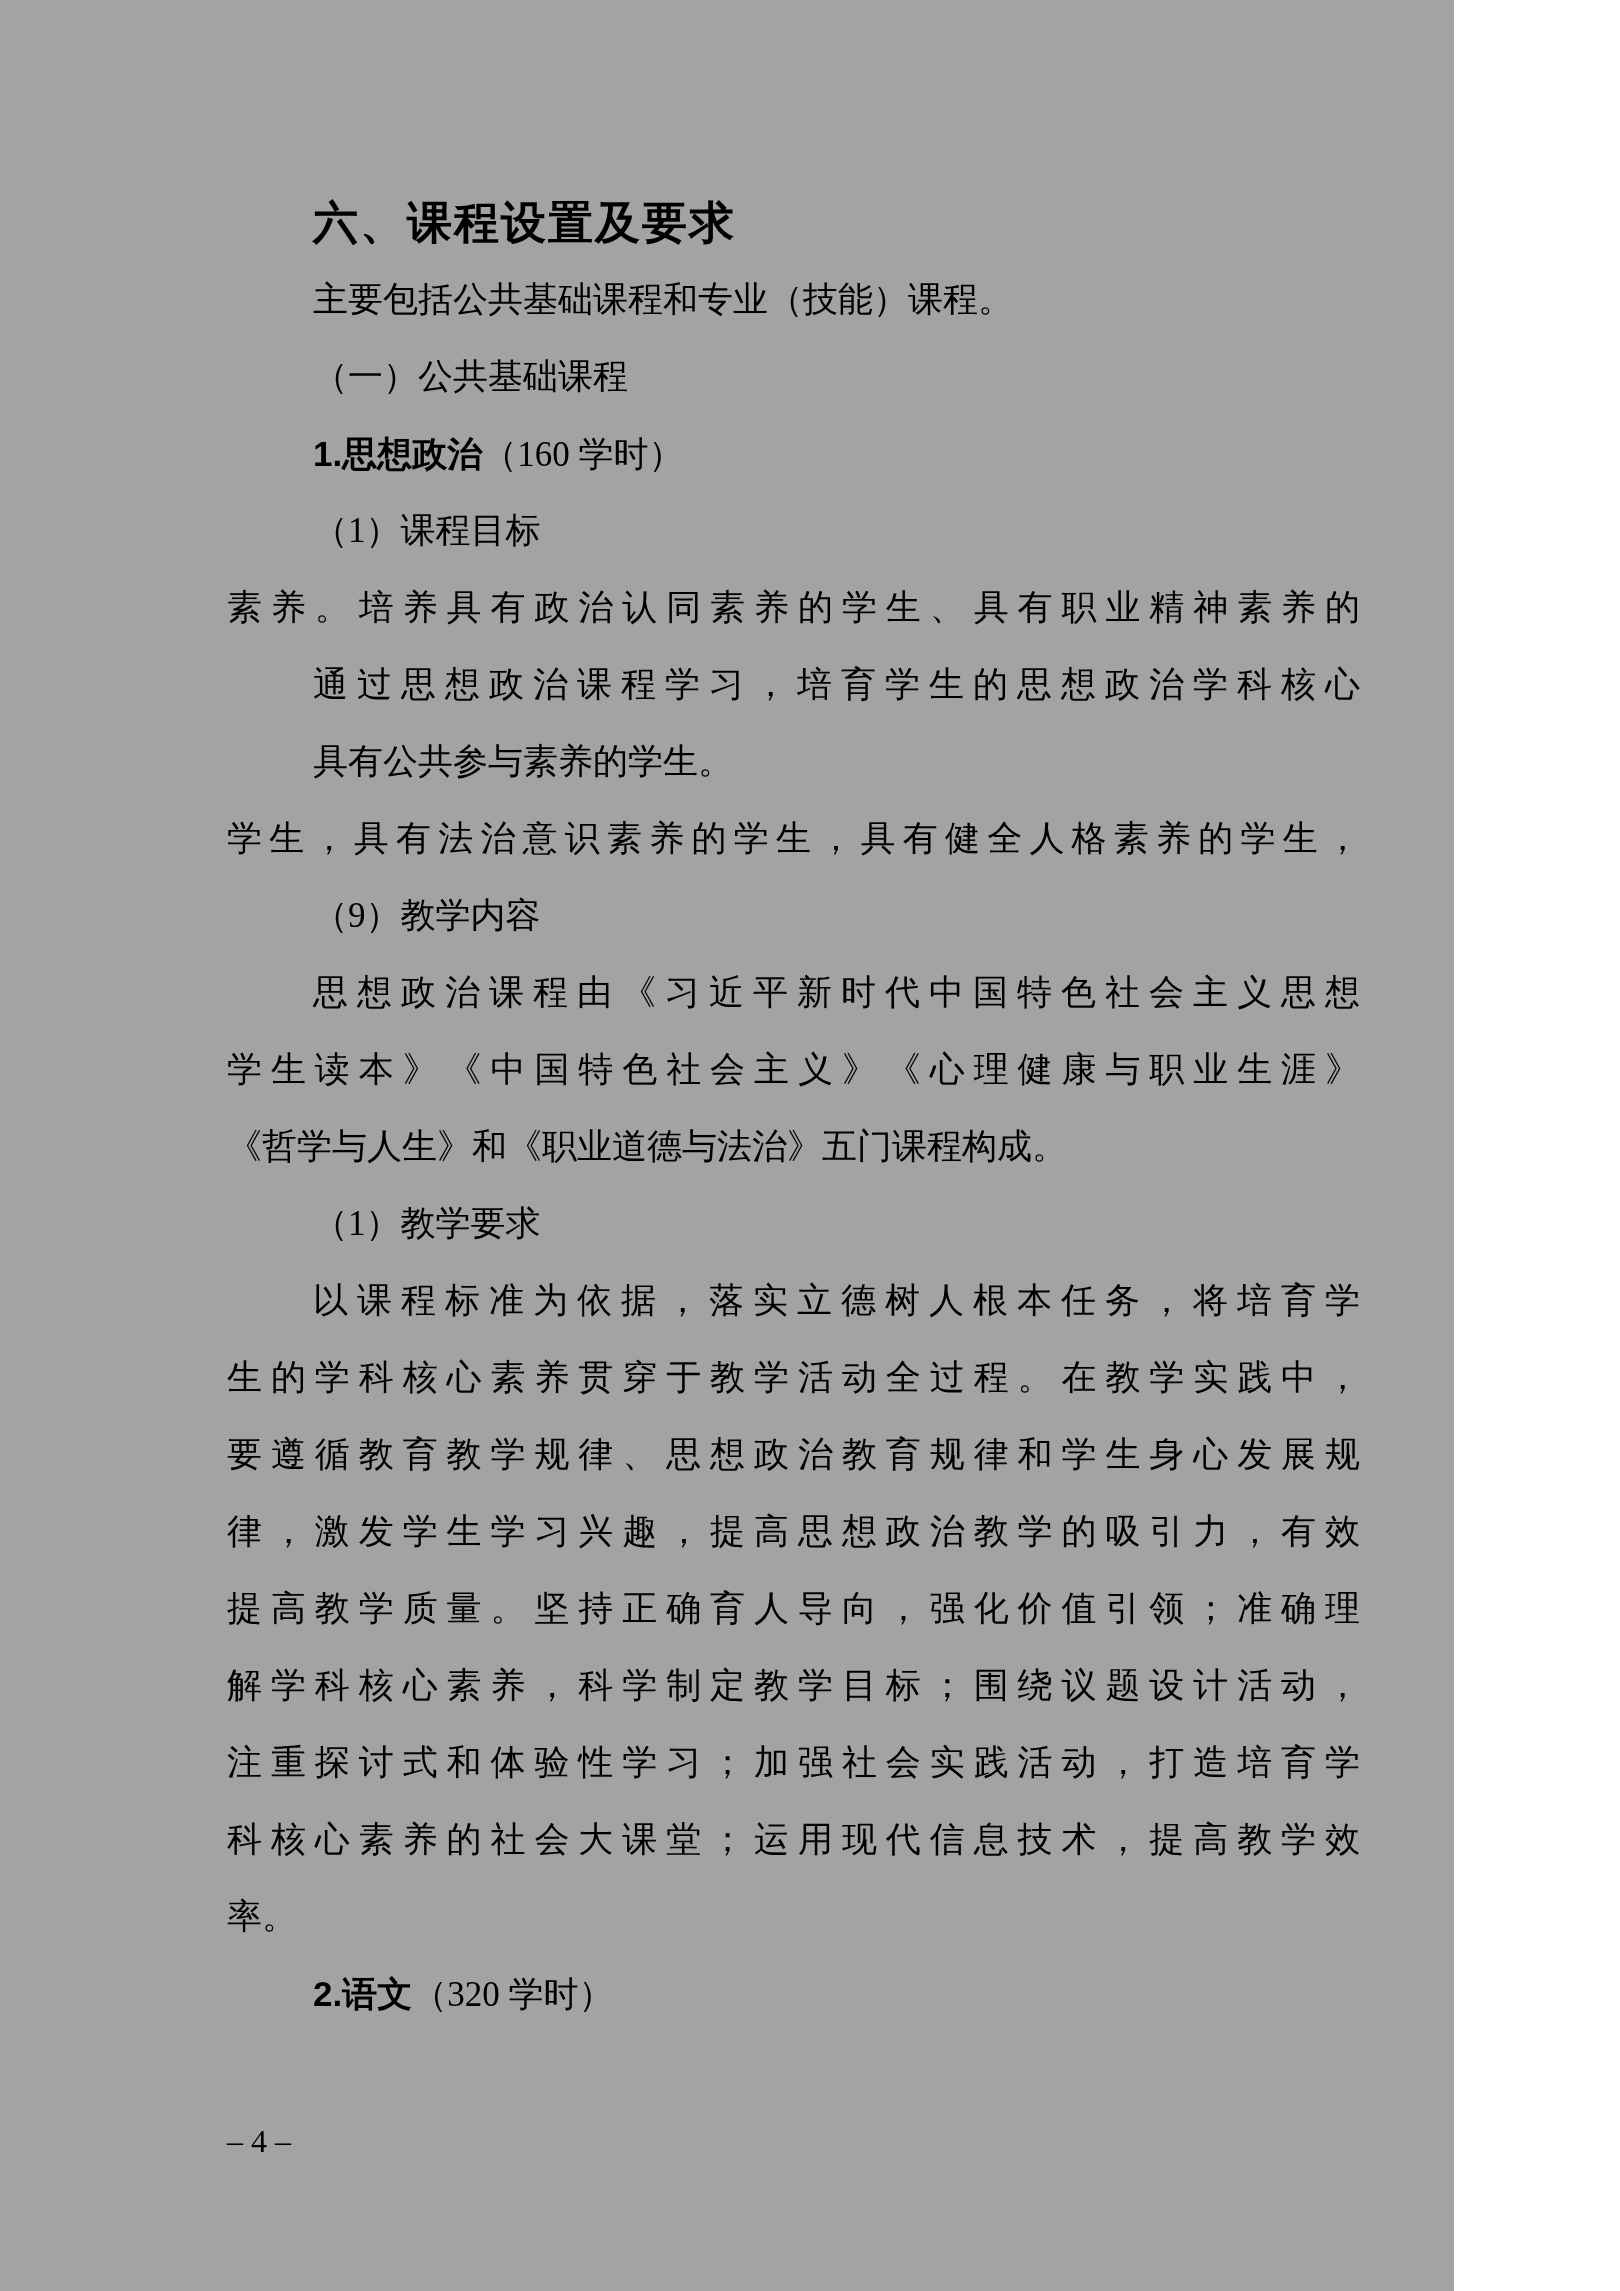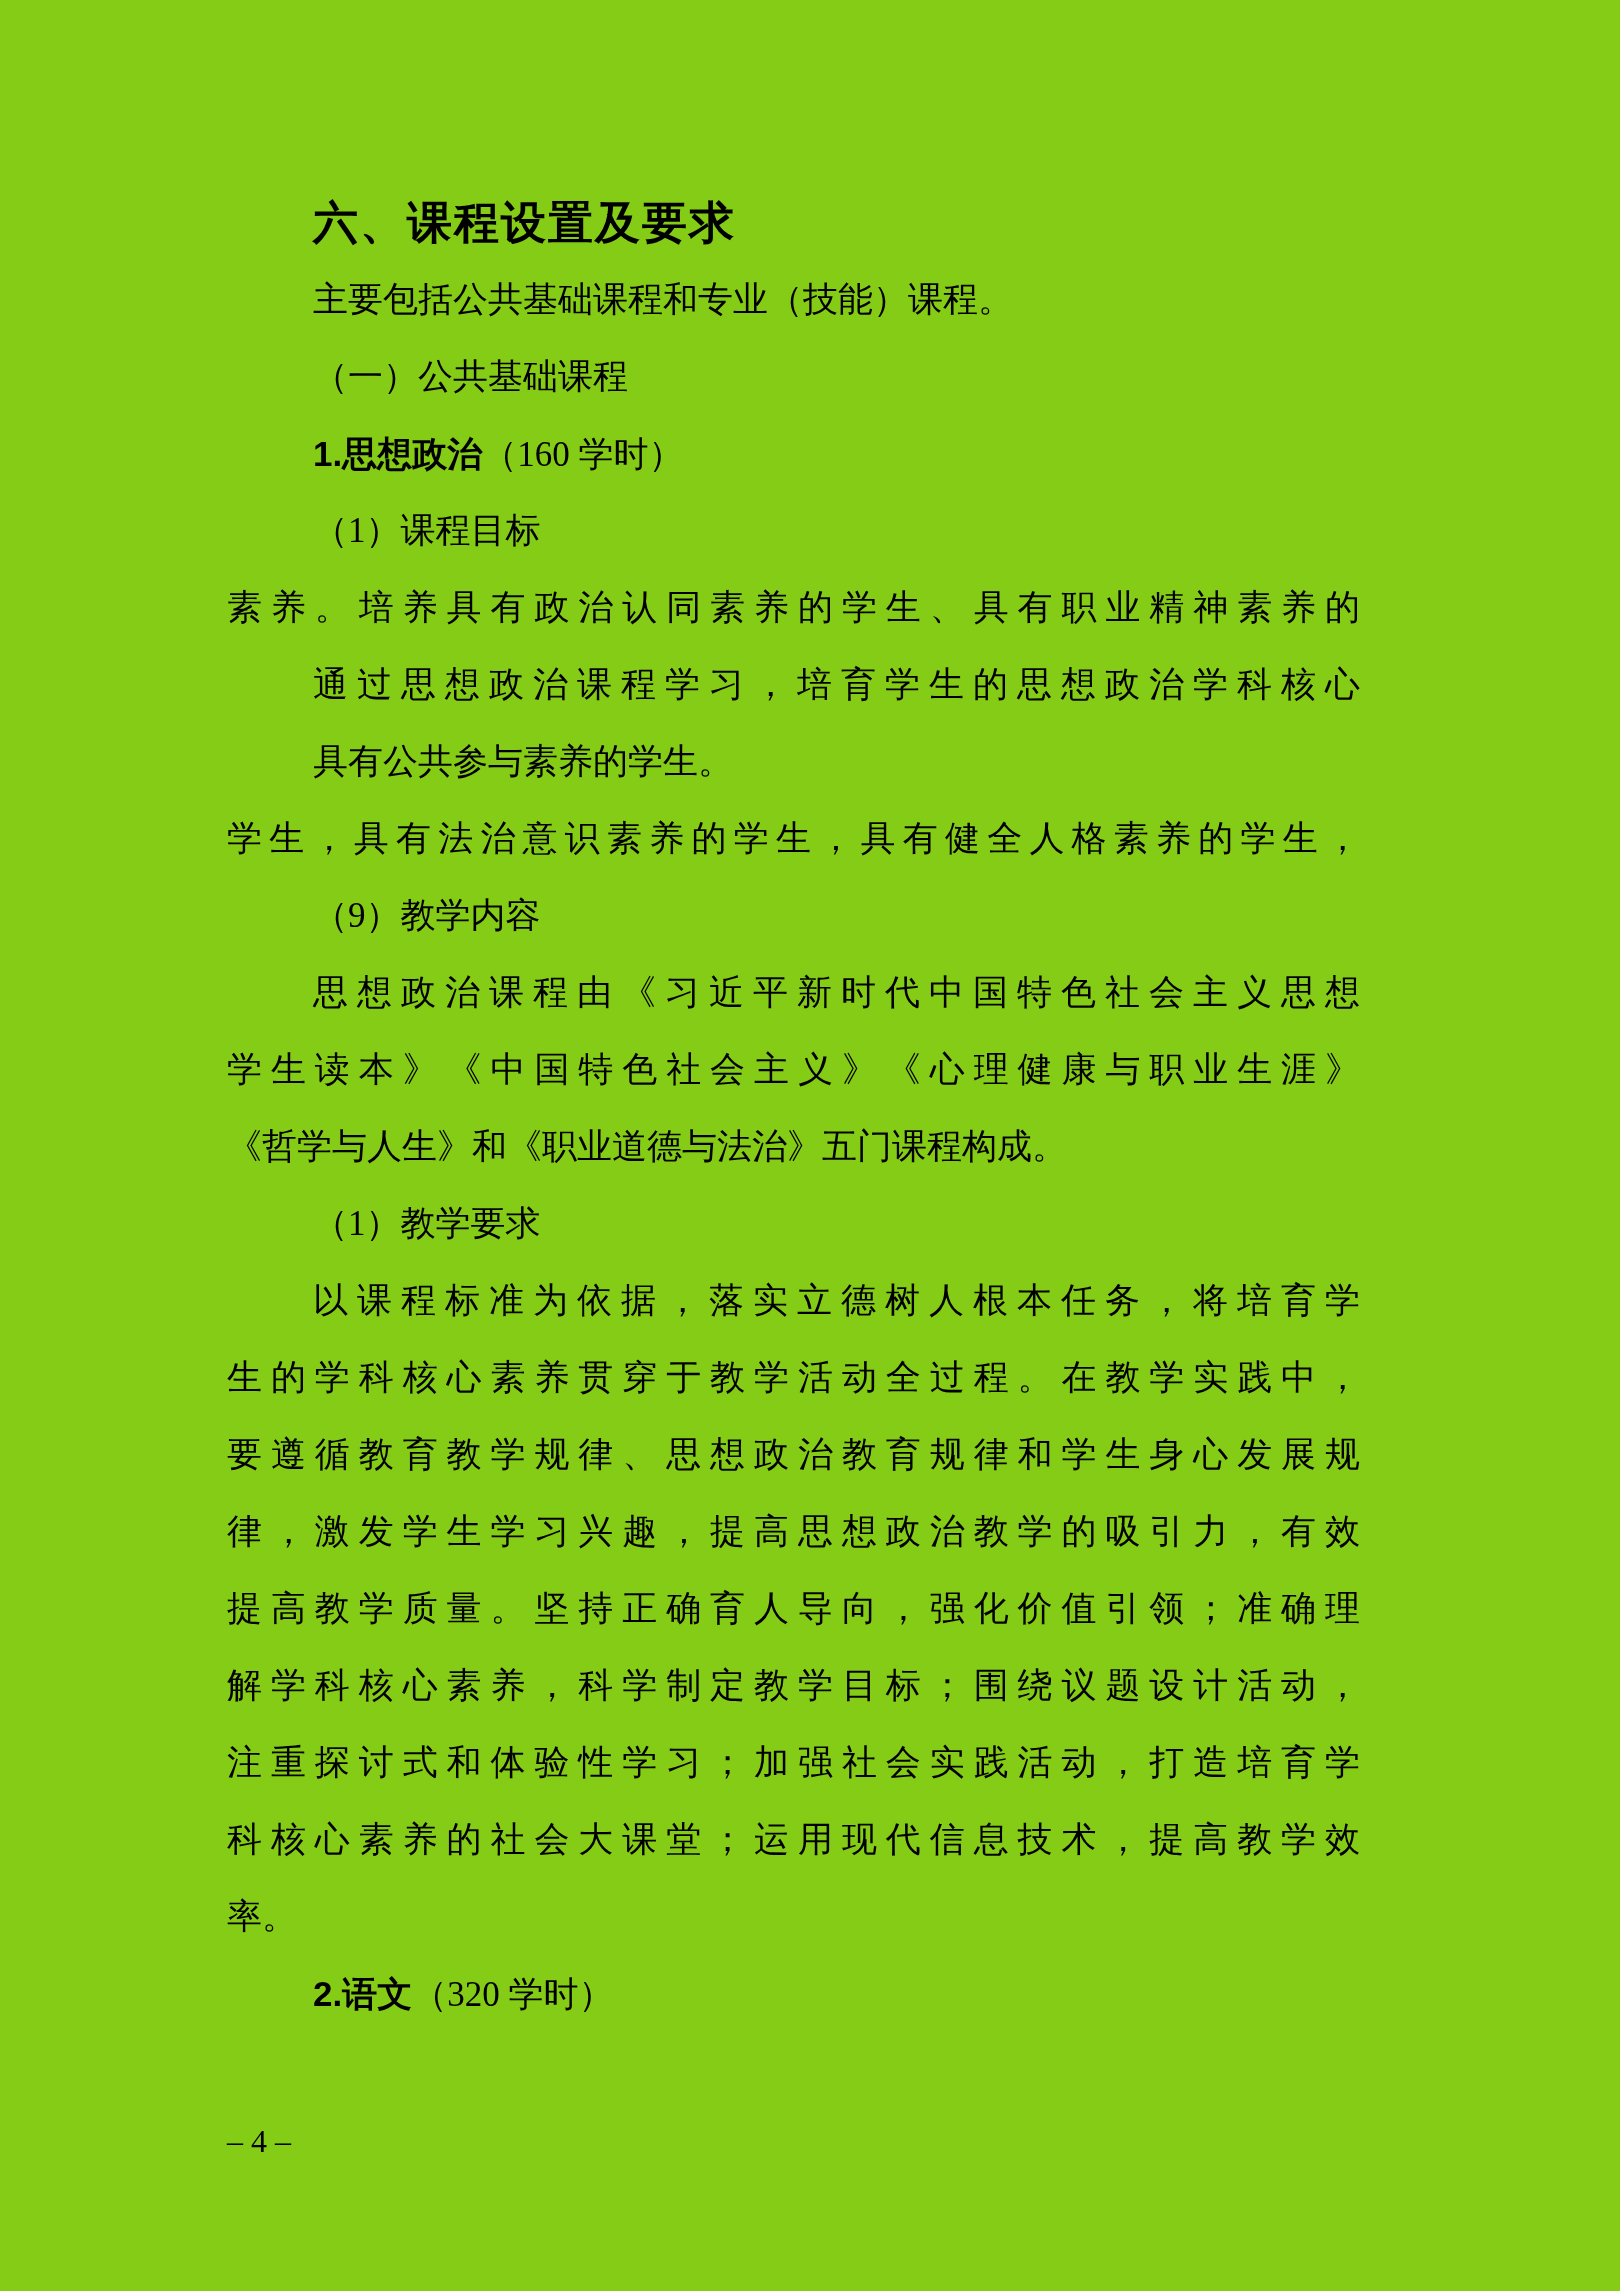--- a/index.html
+++ b/index.html
@@ -2,23 +2,23 @@
 <html><head>
 <meta charset="utf-8">
 <style>
   html, body {
     margin: 0;
     padding: 0;
     background: #ffffff;
   }
   .page {
     position: relative;
-    width: 1620px;
+    width: 1454px;
     height: 2292px;
-    background: #84cc16;
+    background: #a3a3a3;
     color: #000000;
     font-family: "Liberation Serif", "DejaVu Serif", serif;
     overflow: hidden;
   }
   .textcol {
     position: absolute;
     left: 227px;
     top: 184px;
     width: 1133px;
   }

